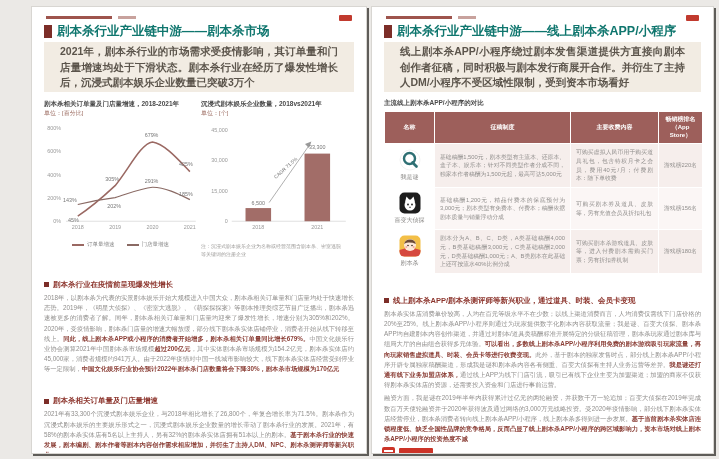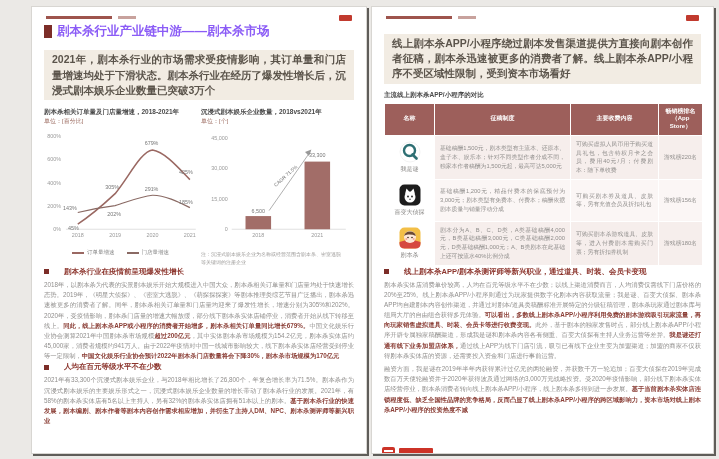--- a/index.html
+++ b/index.html
@@ -17,35 +17,35 @@
   .inner{padding:6px 12px 0 12px;position:relative;height:100%;box-sizing:border-box}
 
   
   .hfrag{height:9px;position:relative}
   .hfrag .bar1{position:absolute;left:2px;top:3px;width:66px;height:3px;background:#8d362e;opacity:.85}
   .hfrag .bar2{position:absolute;left:74px;top:3px;width:18px;height:3px;background:#b07a74;opacity:.7}
   .hfrag .badge{position:absolute;right:2px;top:2px;width:13px;height:6px;background:#c13a2e;border-radius:1px}
 
   .title-row{display:flex;align-items:flex-start;gap:5px;margin-top:2px}
   .title-bullet{flex:0 0 8px;width:8px;height:13px;background:#7c2d28;margin-top:1px}
-  .page-title{font-size:12.5px;font-weight:bold;color:#8b5cf6;line-height:1.15}
-
-  .subtitle{margin-top:12px;background:#f2ece3;color:#5b544b;font-weight:bold;
-    font-size:10.5px;line-height:1.45;padding:2px 8px;text-align:justify}
+  .page-title{font-size:12.5px;font-weight:bold;color:#0f766e;line-height:1.15}
+
+  .subtitle{margin-top:4px;background:#f2ece3;color:#5b544b;font-weight:bold;
+    font-size:10.5px;line-height:1.45;padding:2px 16px;text-align:justify}
 
   .charts{display:flex;margin-top:8px;gap:4px}
   .chart{flex:1;min-width:0}
   .chart-title{font-size:6.5px;font-weight:bold;color:#4a4a4a;line-height:1.3}
   .chart-unit{font-size:6px;color:#9b6a5f;margin-top:1px}
   .legend{display:flex;gap:12px;font-size:5.5px;color:#888;justify-content:center;margin-top:1px}
   .legend .item{display:flex;align-items:center;gap:3px}
   .legend .sw{width:12px;height:2px;background:#9a6862;display:inline-block}
   .note{font-size:5px;color:#9c9a98;line-height:1.45;margin-top:3px}
 
-  .sec-head{display:flex;gap:15px;align-items:center;margin-top:1px}
+  .sec-head{display:flex;gap:4px;align-items:center;margin-top:22px}
   .sec-bullet{width:5px;height:5px;background:#7c2d28;flex:0 0 5px}
   .sec-title{font-size:7.5px;font-weight:bold;color:#8d362e}
   .body{font-size:6.3px;color:#908e8c;line-height:1.62;text-align:justify;margin-top:3px}
   .body .b{color:#8c4038;font-weight:bold}
 
   .tbl-title{font-size:6.5px;font-weight:bold;color:#4a4a4a;margin-top:7px;margin-bottom:3px}
   table{width:100%;border-collapse:collapse;table-layout:fixed}
   th{background:#9d5f5b;color:#fff;font-size:6px;font-weight:bold;padding:4px 2px;
      text-align:center;border:1px solid #fff;line-height:1.3}
   td{font-size:5.8px;color:#908e8c;padding:4px 5px;border:1px solid #fff;
@@ -171,38 +171,42 @@
     <div class="sec-head">
       <span class="sec-bullet"></span>
       <span class="sec-title">剧本杀行业在疫情前呈现爆发性增长</span>
     </div>
     <div class="body">
       <span>2018年，以剧本杀为代表的实景剧本娱乐开始大规模进入中国大众，剧本杀相关订单量和门店量均处于快速增长态势。2019年，《明星大侦探》、《密室大逃脱》、《萌探探探案》等剧本推理类综艺节目广泛播出，剧本杀迅速被更多的消费者了解。同年，剧本杀相关订单量和门店量均迎来了爆发性增长，增速分别为305%和202%。2020年，受疫情影响，剧本杀门店量的增速大幅放缓，部分线下剧本杀实体店铺停业，消费者开始从线下转移至线上。</span><span class="b">同此，线上剧本杀APP或小程序的消费者开始增多，剧本杀相关订单量同比增长679%。</span><span>中国文化娱乐行业协会测算2021年中国剧本杀市场规模</span><span class="b">超过200亿元</span><span>，其中实体剧本杀市场规模为154.2亿元，剧本杀实体店约45,000家，消费者规模约941万人。由于2022年疫情对中国一线城市影响较大，线下剧本杀实体店经营受到停业等一定限制，</span><span class="b">中国文化娱乐行业协会预计2022年剧本杀门店数量将会下降30%，剧本杀市场规模为170亿元</span>
     </div>
 
     <div class="sec-head">
       <span class="sec-bullet"></span>
-      <span class="sec-title">人均在百元等级水平不在少数</span>
+      <span class="sec-title">剧本杀相关订单量及门店量增速</span>
     </div>
     <div class="body">
       <span>2021年有33,300个沉浸式剧本娱乐企业，与2018年相比增长了26,800个，年复合增长率为71.5%。剧本杀作为沉浸式剧本娱乐的主要娱乐形式之一，沉浸式剧本娱乐企业数量的增长带动了剧本杀行业的发展。2021年，有58%的剧本杀实体店有5名以上主持人，另有32%的剧本杀实体店拥有51本以上的剧本。</span><span class="b">基于剧本杀行业的快速发展，剧本编剧、剧本作者等剧本内容创作需求相应增加，并衍生了主持人DM、NPC、剧本杀测评师等新兴职业</span>
     </div>
   </div>
 </div>
 
 <div class="page right">
   <div class="inner">
     <div class="hfrag">
       <span class="bar1"></span>
       <span class="bar2"></span>
       <span class="badge"></span>
     </div>
 
-
-    <div class="subtitle">线上剧本杀APP/小程序绕过剧本发售渠道提供方直接向剧本创作者征稿，剧本杀迅速被更多的消费者了解。线上剧本杀APP/小程序不受区域性限制，受到资本市场看好</div>
+    <div class="title-row">
+      <span class="title-bullet"></span>
+      <span class="page-title">剧本杀行业产业链中游——线上剧本杀APP/小程序</span>
+    </div>
+
+    <div class="subtitle">线上剧本杀APP/小程序绕过剧本发售渠道提供方直接向剧本创作者征稿，同时积极与剧本发行商展开合作。并衍生了主持人DM/小程序不受区域性限制，受到资本市场看好</div>
 
     <div class="tbl-title">主流线上剧本杀APP/小程序的对比</div>
 
     <table>
       <colgroup>
           <col style="width:50px">
           <col style="width:136px">
           <col style="width:88px">
           <col style="width:44px">
         </colgroup>

